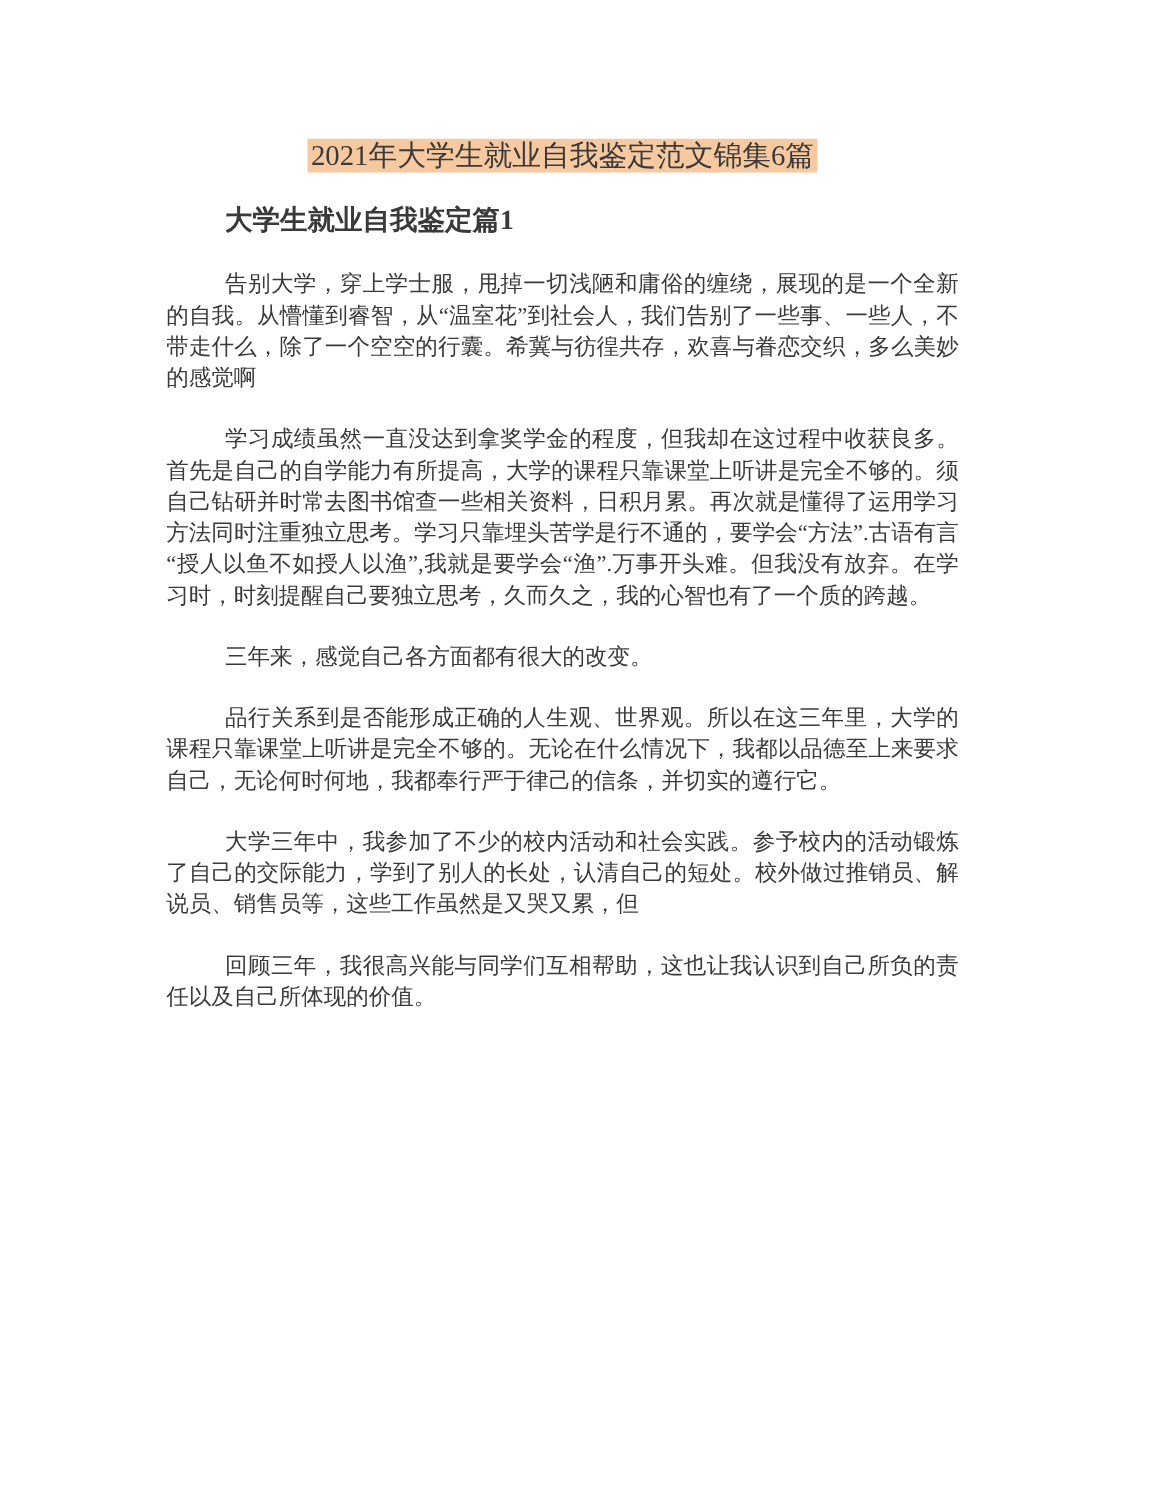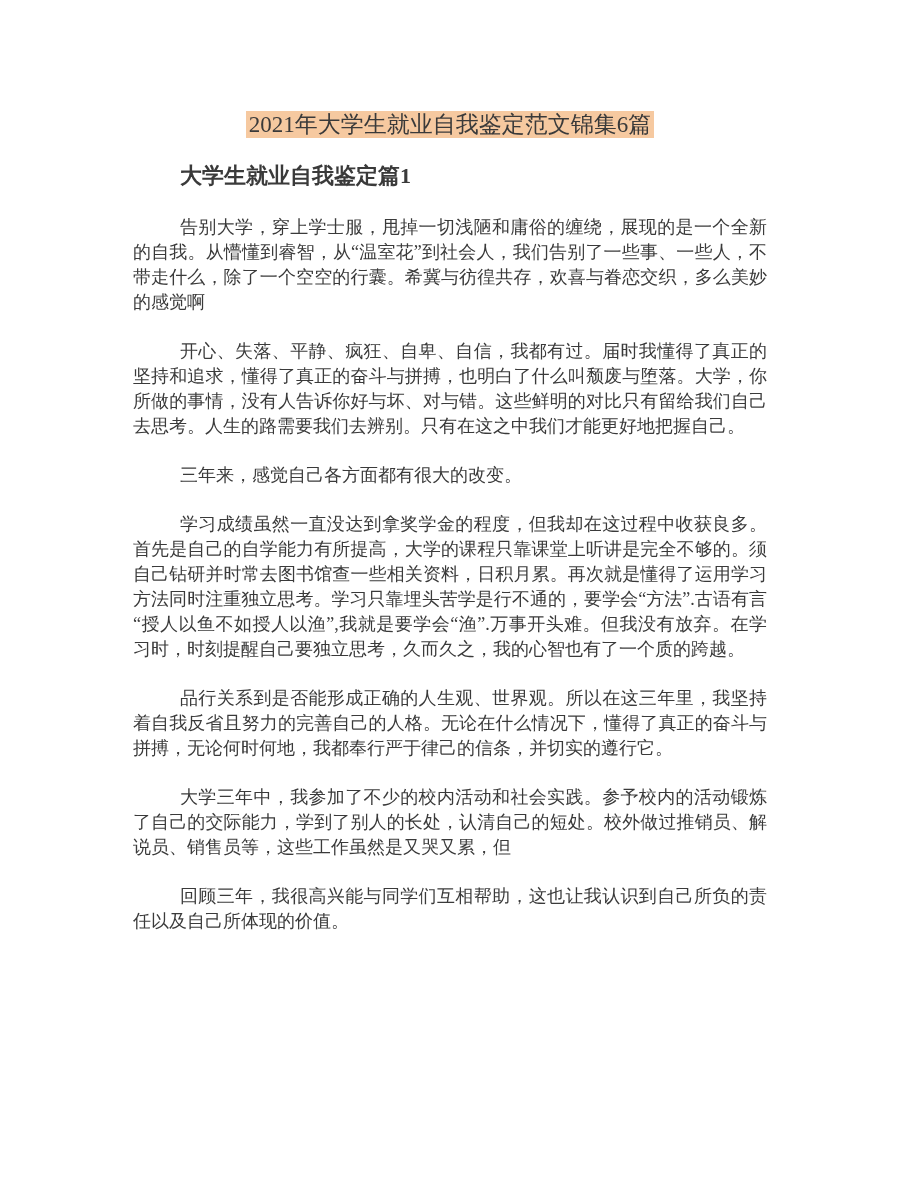--- a/index.html
+++ b/index.html
@@ -56,21 +56,20 @@
 <div class="page">
   <div class="content">
 
     <div class="doc-title">
       <span class="highlight">2021年大学生就业自我鉴定范文锦集6篇</span>
     </div>
 
     <h2 class="section-heading">大学生就业自我鉴定篇1</h2>
 
     <p class="body-par">告别大学，穿上学士服，甩掉一切浅陋和庸俗的缠绕，展现的是一个全新的自我。从懵懂到睿智，从“温室花”到社会人，我们告别了一些事、一些人，不带走什么，除了一个空空的行囊。希冀与彷徨共存，欢喜与眷恋交织，多么美妙的感觉啊</p>
-    <p class="body-par">开心、失落、平静、疯狂、自卑、自信，我都有过。届时我懂得了真正的坚持和追求，懂得了真正的奋斗与拼搏，也明白了什么叫颓废与堕落。大学，你所做的事情，没有人告诉你好与坏、对与错。这些鲜明的对比只有留给我们自己去思考。人生的路需要我们去辨别。只有在这之中我们才能更好地把握自己。</p>
+    <p class="body-par">学习成绩虽然一直没达到拿奖学金的程度，但我却在这过程中收获良多。首先是自己的自学能力有所提高，大学的课程只靠课堂上听讲是完全不够的。须自己钻研并时常去图书馆查一些相关资料，日积月累。再次就是懂得了运用学习方法同时注重独立思考。学习只靠埋头苦学是行不通的，要学会“方法”.古语有言“授人以鱼不如授人以渔”,我就是要学会“渔”.万事开头难。但我没有放弃。在学习时，时刻提醒自己要独立思考，久而久之，我的心智也有了一个质的跨越。</p>
     <p class="body-par">三年来，感觉自己各方面都有很大的改变。</p>
-    <p class="body-par">学习成绩虽然一直没达到拿奖学金的程度，但我却在这过程中收获良多。首先是自己的自学能力有所提高，大学的课程只靠课堂上听讲是完全不够的。须自己钻研并时常去图书馆查一些相关资料，日积月累。再次就是懂得了运用学习方法同时注重独立思考。学习只靠埋头苦学是行不通的，要学会“方法”.古语有言“授人以鱼不如授人以渔”,我就是要学会“渔”.万事开头难。但我没有放弃。在学习时，时刻提醒自己要独立思考，久而久之，我的心智也有了一个质的跨越。</p>
-    <p class="body-par">品行关系到是否能形成正确的人生观、世界观。所以在这三年里，我坚持着自我反省且努力的完善自己的人格。无论在什么情况下，懂得了真正的奋斗与拼搏，无论何时何地，我都奉行严于律己的信条，并切实的遵行它。</p>
+    <p class="body-par">品行关系到是否能形成正确的人生观、世界观。所以在这三年里，大学的课程只靠课堂上听讲是完全不够的。无论在什么情况下，我都以品德至上来要求自己，无论何时何地，我都奉行严于律己的信条，并切实的遵行它。</p>
     <p class="body-par">大学三年中，我参加了不少的校内活动和社会实践。参予校内的活动锻炼了自己的交际能力，学到了别人的长处，认清自己的短处。校外做过推销员、解说员、销售员等，这些工作虽然是又哭又累，但</p>
     <p class="body-par">回顾三年，我很高兴能与同学们互相帮助，这也让我认识到自己所负的责任以及自己所体现的价值。</p>
 
   </div>
 </div>
 
 </body></html>

